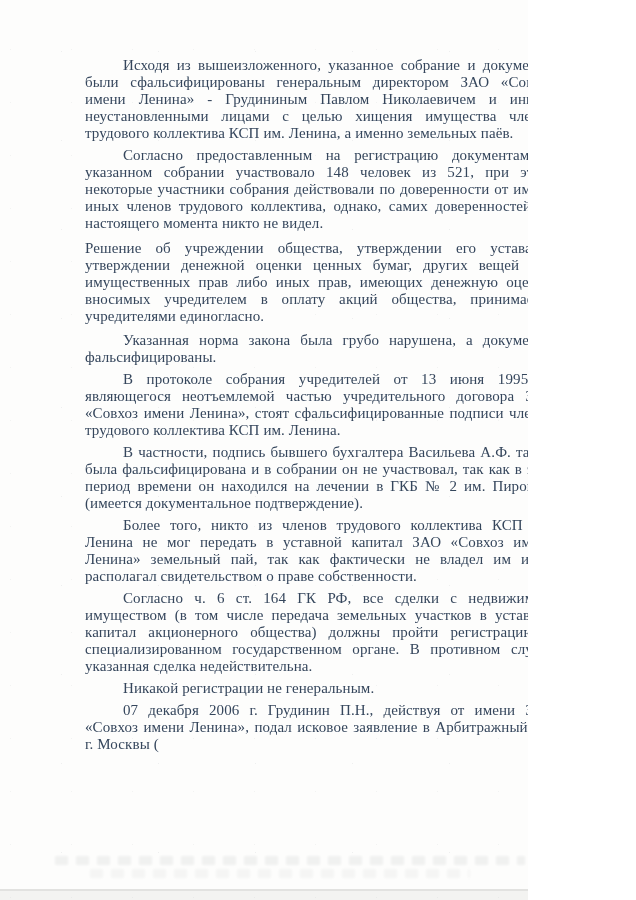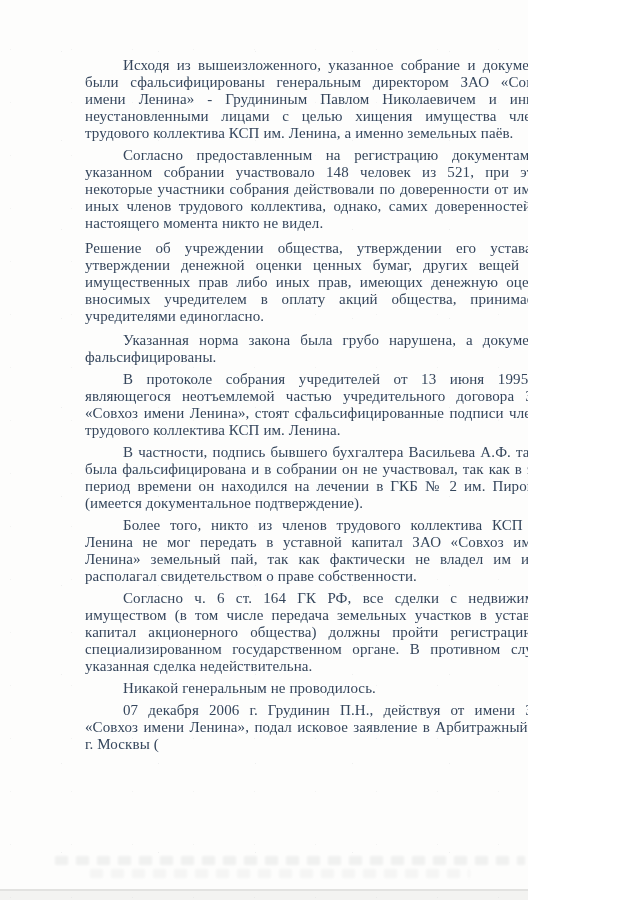--- a/index.html
+++ b/index.html
@@ -91,21 +91,21 @@
 
   <div class="textblock">
     <p>Исходя из вышеизложенного, указанное собрание и документы были сфальсифицированы генеральным директором ЗАО «Совхоз имени Ленина» - Грудининым Павлом Николаевичем и иными неустановленными лицами с целью хищения имущества членов трудового коллектива КСП им. Ленина, а именно земельных паёв.</p>
     <p>Согласно предоставленным на регистрацию документам, в указанном собрании участвовало 148 человек из 521, при этом, некоторые участники собрания действовали по доверенности от имени иных членов трудового коллектива, однако, самих доверенностей до настоящего момента никто не видел.</p>
     <p class="quote">Решение об учреждении общества, утверждении его устава и утверждении денежной оценки ценных бумаг, других вещей или имущественных прав либо иных прав, имеющих денежную оценку, вносимых учредителем в оплату акций общества, принимается учредителями единогласно.</p>
     <p>Указанная норма закона была грубо нарушена, а документы фальсифицированы.</p>
     <p>В протоколе собрания учредителей от 13 июня 1995 г., являющегося неотъемлемой частью учредительного договора ЗАО «Совхоз имени Ленина», стоят сфальсифицированные подписи членов трудового коллектива КСП им. Ленина.</p>
     <p>В частности, подпись бывшего бухгалтера Васильева А.Ф. также была фальсифицирована и в собрании он не участвовал, так как в этот период времени он находился на лечении в ГКБ № 2 им. Пирогова (имеется документальное подтверждение).</p>
     <p>Более того, никто из членов трудового коллектива КСП им. Ленина  не мог передать в уставной капитал ЗАО «Совхоз имени Ленина» земельный пай, так как фактически не владел им и не располагал свидетельством о праве собственности.</p>
     <p>Согласно ч. 6 ст. 164 ГК РФ, все сделки с недвижимым имуществом (в том числе передача земельных участков в уставной капитал акционерного общества) должны пройти регистрацию в специализированном государственном органе. В противном случае указанная сделка недействительна.</p>
-    <p>Никакой генеральным не проводилось.</p>
+    <p>Никакой регистрации не генеральным.</p>
     <p><span>07 декабря 2006 г. Грудинин П.Н., действуя от имени ЗАО «Совхоз имени Ленина», подал исковое заявление в Арбитражный суд г. Москвы (</span></p>
   </div>
 
   <div class="ghost-row r1"></div>
   <div class="ghost-row r2"></div>
 
   <div class="edge-right"></div>
   <div class="edge-bottom"></div>
   <div class="below-strip"></div>
 

